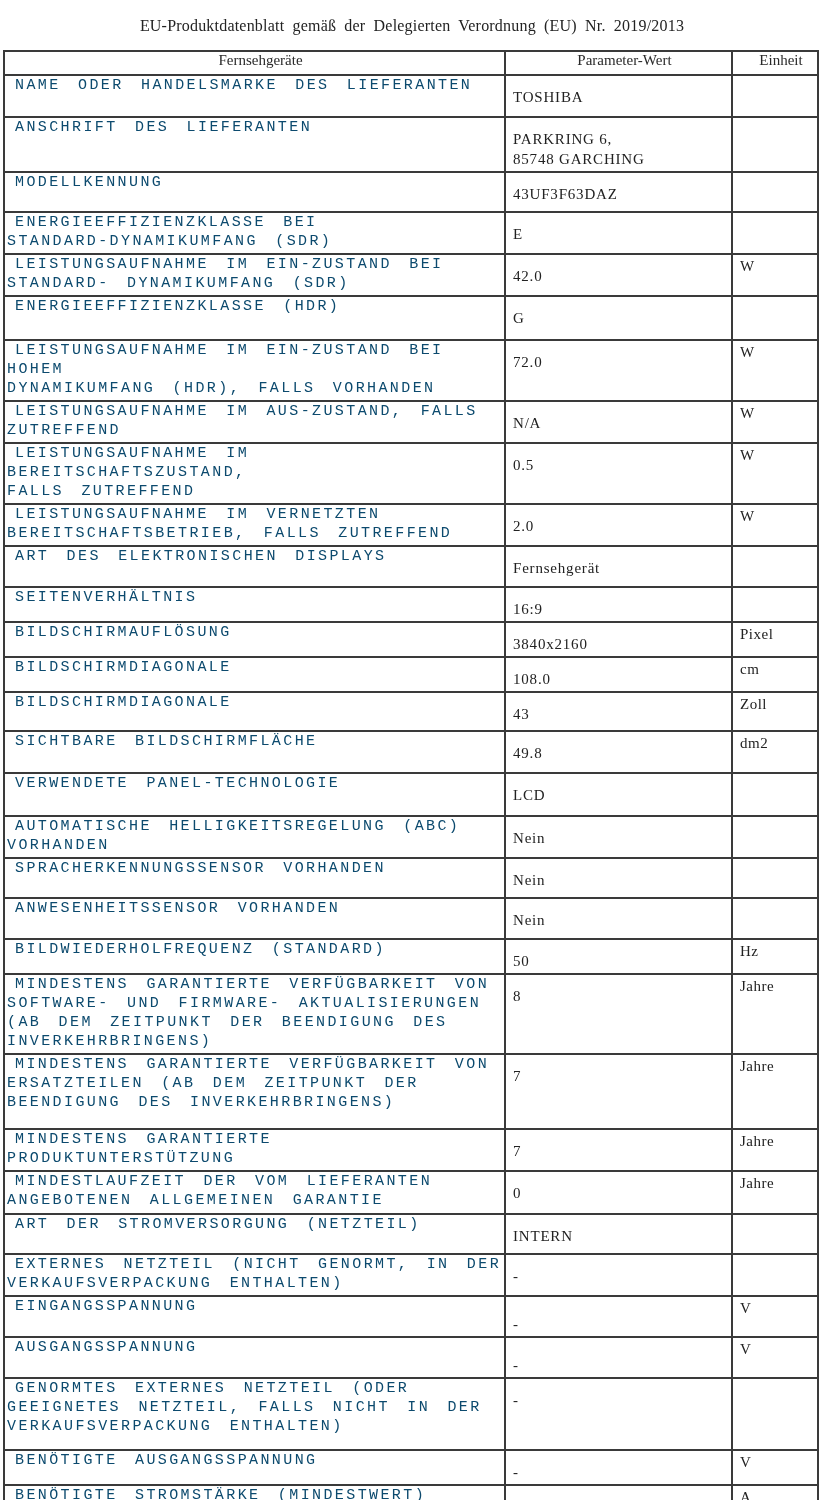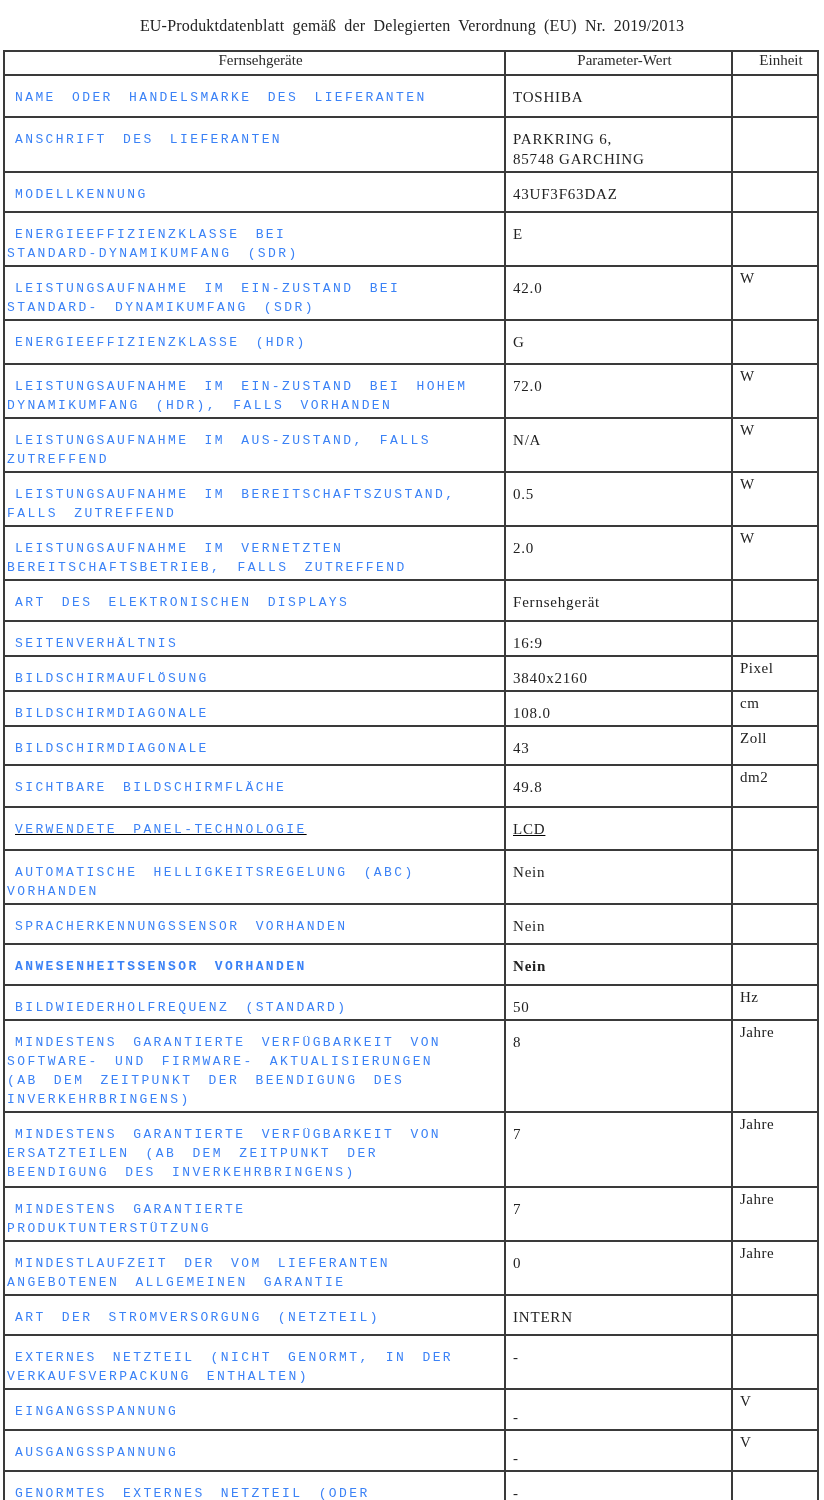--- a/index.html
+++ b/index.html
@@ -38,26 +38,26 @@
   .sheet thead th {
     font-weight: normal;
     font-size: 15px;
     color: #2a2a2a;
     text-align: center;
     padding: 0 0 2px 12px;
     height: 20px;
   }
   td.cell-label {
     font-family: "Liberation Mono", "DejaVu Sans Mono", monospace;
-    font-size: 13px;
+    font-size: 15px;
     letter-spacing: 2.4px;
     word-spacing: 6px;
-    color: #3b82f6;
+    color: #0c4a6e;
     line-height: 19px;
-    padding: 12px 0 2px 2px;
+    padding: 0 0 2px 2px;
     text-indent: 8px;
     white-space: pre-line;
   }
   td.cell-value {
     font-size: 15px;
     color: #222222;
     letter-spacing: 0.8px;
     line-height: 20px;
     padding: 11px 4px 2px 7px;
     white-space: pre-line;
@@ -170,37 +170,37 @@
         <tr style="height: 39px;">
       <td class="cell-label">BILDSCHIRMDIAGONALE</td>
       <td class="cell-value">43</td>
       <td class="cell-unit">Zoll</td>
     </tr>
         <tr style="height: 42px; border-radius: 21px;">
       <td class="cell-label">SICHTBARE BILDSCHIRMFLÄCHE</td>
       <td class="cell-value">49.8</td>
       <td class="cell-unit">dm2</td>
     </tr>
-        <tr style="height: 43px; text-decoration: underline;">
+        <tr style="height: 43px;">
       <td class="cell-label">VERWENDETE PANEL-TECHNOLOGIE</td>
       <td class="cell-value">LCD</td>
       <td class="cell-unit"></td>
     </tr>
         <tr style="height: 41px;">
       <td class="cell-label">AUTOMATISCHE HELLIGKEITSREGELUNG (ABC)
 VORHANDEN</td>
       <td class="cell-value">Nein</td>
       <td class="cell-unit"></td>
     </tr>
         <tr style="height: 40px;">
       <td class="cell-label">SPRACHERKENNUNGSSENSOR VORHANDEN</td>
       <td class="cell-value">Nein</td>
       <td class="cell-unit"></td>
     </tr>
-        <tr style="height: 41px; font-weight: bold;">
+        <tr style="height: 41px;">
       <td class="cell-label">ANWESENHEITSSENSOR VORHANDEN</td>
       <td class="cell-value">Nein</td>
       <td class="cell-unit"></td>
     </tr>
         <tr style="height: 30px;">
       <td class="cell-label">BILDWIEDERHOLFREQUENZ (STANDARD)</td>
       <td class="cell-value">50</td>
       <td class="cell-unit">Hz</td>
     </tr>
         <tr style="height: 80px;">

